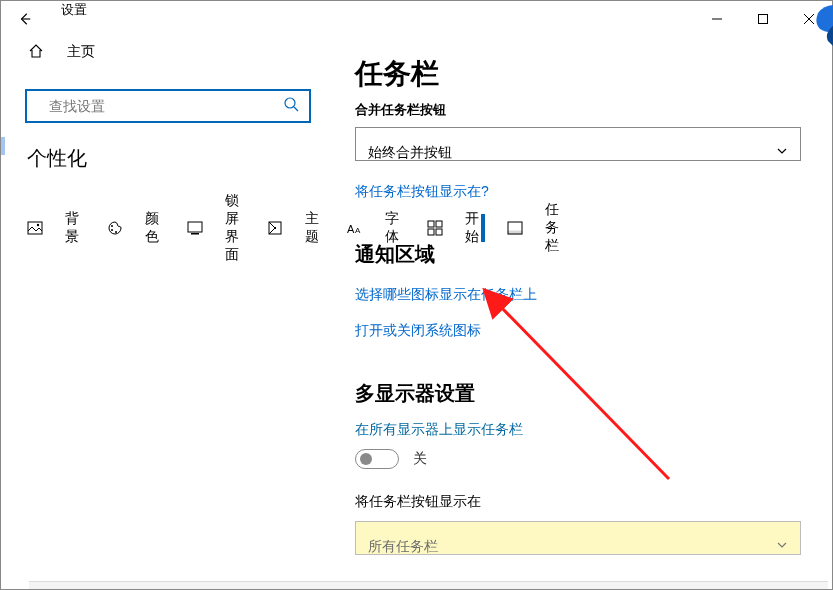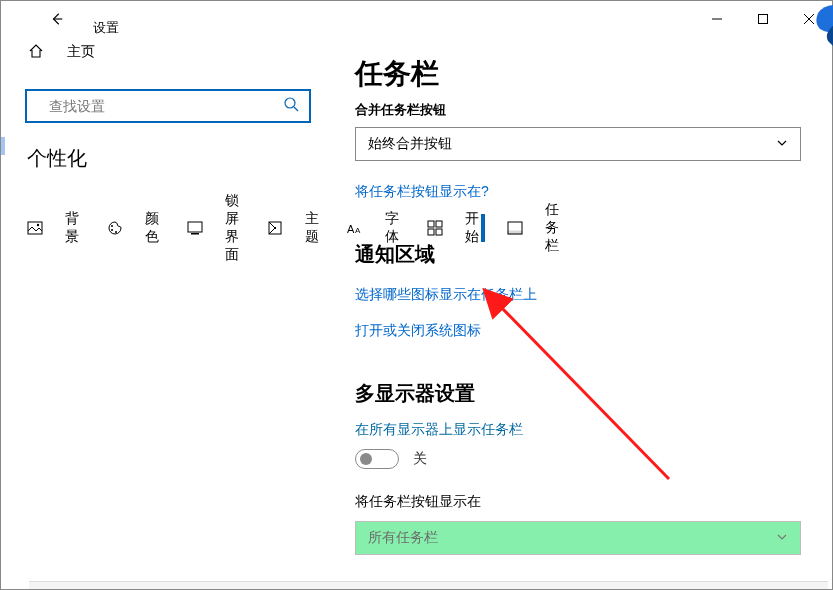--- a/index.html
+++ b/index.html
@@ -4,21 +4,21 @@
 <style>
   * { box-sizing: border-box; margin: 0; padding: 0; font-family: "Microsoft YaHei", "Segoe UI", sans-serif; }
   html, body { width: 833px; height: 590px; overflow: hidden; }
   .window {
     width: 833px; height: 590px; border: 1px solid #888; background: #fff;
     position: relative; display: flex; flex-direction: column;
   }
   .titlebar {
     height: 36px; display: flex; align-items: center; justify-content: space-between;
   }
-  .titlebar-left { display: flex; align-items: flex-end; margin-left: 32px; }
+  .titlebar-left { display: flex; align-items: flex-start; }
   .titlebar-left .back-btn { width: 48px; height: 36px; display:flex; align-items:center; justify-content:center; }
   .titlebar-left .back-btn svg { width:14px; height:14px; }
   .title-text { font-size: 13px; margin-left: 12px; }
   .win-controls { display:flex; }
   .win-btn { width: 46px; height: 36px; display:flex; align-items:center; justify-content:center; }
   .win-btn svg { width:12px; height:12px; stroke:#000; stroke-width:1; fill:none; }
 
   .body {
     flex: 1; display: flex; overflow: hidden; position: relative;
   }
@@ -64,24 +64,24 @@
     box-shadow: 1px 0 3px rgba(0,0,0,.25);
   }
 
   
   .main {
     flex:1; padding: 18px 28px 0 32px; overflow-y:auto;
   }
   .main h1 { font-size:28px; font-weight:600; margin-bottom:8px; }
   .sub-label { font-size:13px; font-weight:600; margin-bottom:8px; }
   .combo {
-    width:446px; height:34px; border:1px solid #888; display:flex; align-items:center;
+    width:446px; height:34px; border:1px solid #888; display:flex; align-items:flex-start;
     justify-content:space-between; padding: 16px 12px; font-size:14px; background:#fff;
   }
-  .combo.disabled { background:#86efac; color:#6c6c6c; border-color:#bdbdbd; }
+  .combo.disabled { background:#fef9c3; color:#6c6c6c; border-color:#bdbdbd; }
   .combo .chev svg { width:12px; height:12px; }
   .link { color:#0066cc; font-size:14px; display:inline-block; margin-top:22px; cursor:pointer; }
   .section-h { font-size:20px; font-weight:600; margin-top:40px; margin-bottom:14px; }
   .muted-label { color:#0369a1; font-size:14px; }
   .toggle-row { display:flex; align-items:center; margin-top:10px; gap:14px; }
   .toggle {
     width:44px; height:20px; border:1px solid #8a8a8a; border-radius:10px; position:relative; background:#fff;
   }
   .toggle .knob {
     width:12px; height:12px; background:#8a8a8a; border-radius:50%; position:absolute; top:3px; left:4px;

